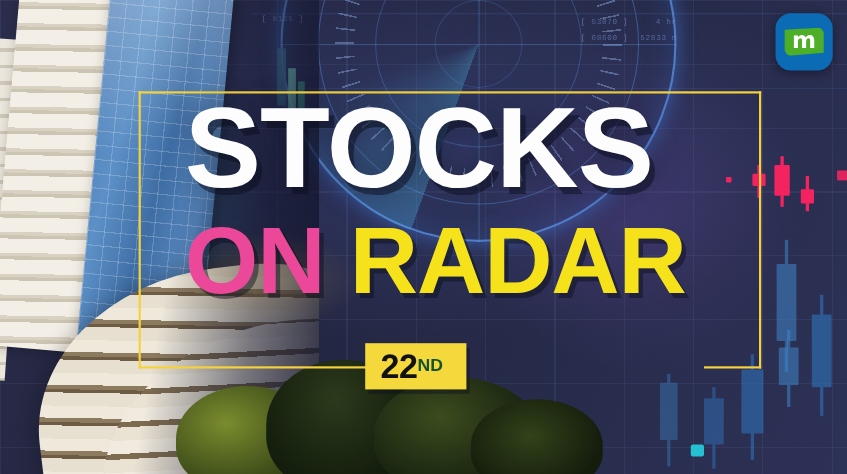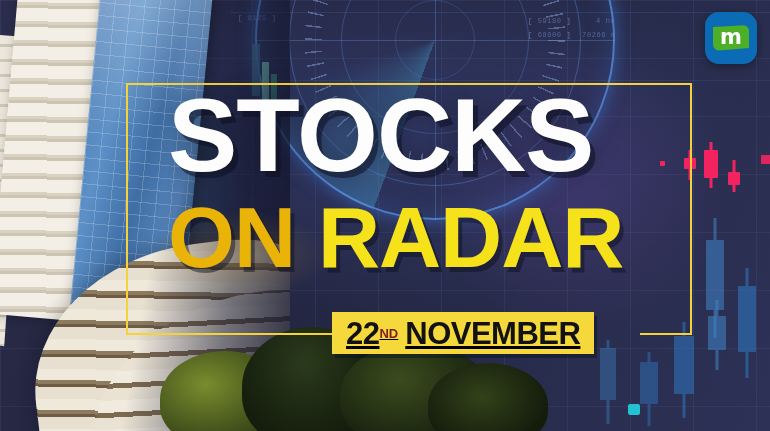--- a/index.html
+++ b/index.html
@@ -114,28 +114,28 @@
   
   .headline{position:absolute;left:0;top:0;width:770px;}
   .l-stocks{position:absolute;left:168px;top:88px;width:520px;
     font-size:104px;line-height:.92;font-weight:700;color:#fdfdfd;
     letter-spacing:-1px;
     text-shadow:5px 6px 0 rgba(12,14,30,.52), 0 0 28px rgba(0,0,0,.35);}
   .l-onradar{position:absolute;left:168px;top:198px;width:540px;
     font-size:86px;line-height:.92;font-weight:700;color:#f6e21b;
     letter-spacing:-1px;
     text-shadow:4px 5px 0 rgba(12,14,30,.48);}
-  .l-onradar .on{color:#eab308;}
+  .l-onradar .on{color:#ec4899;}
   .l-onradar .radar{color:#f6e21b;}
 
   .datebar{position:absolute;left:332px;top:312px;height:42px;
     background:#f5d93c;display:flex;align-items:center;padding:0 14px;
-    box-shadow:3px 4px 0 rgba(10,12,28,.40);text-decoration:underline;}
+    box-shadow:3px 4px 0 rgba(10,12,28,.40);}
   .datebar .d-num{font-size:31px;font-weight:700;color:#121212;letter-spacing:-.5px;line-height:1;}
-  .datebar .d-sup{font-size:13px;font-weight:700;color:#7f1d1d;vertical-align:super;line-height:1;margin-right:7px;}
+  .datebar .d-sup{font-size:16px;font-weight:700;color:#14532d;vertical-align:super;line-height:1;margin-right:7px;}
   .datebar .d-mon{font-size:31px;font-weight:700;color:#121212;letter-spacing:-.5px;line-height:1;}
 
   
   .logo{position:absolute;right:13px;top:12px;width:52px;height:52px;border-radius:14px;
     background:#0b6bb5;display:flex;align-items:center;justify-content:center;
     box-shadow:0 2px 8px rgba(0,0,0,.35);}
   .flag{position:relative;width:36px;height:26px;background:#4caf27;
     border-radius:2px 6px 3px 7px;
     display:flex;align-items:center;justify-content:center;
     clip-path:polygon(0% 8%,100% 0%,100% 88%,0% 100%);}
@@ -172,29 +172,29 @@
   <div class="glowline" style="left:230px;top:12px;width:540px;height:1px;opacity:.45;"></div>
   <div class="glowline" style="left:230px;top:80px;width:540px;height:1px;opacity:.30;"></div>
 
   <div class="hud" style="left:238px;top:14px;">
     <span class="br">[</span>
     <span>8125</span>
     <span class="br">]</span>
   </div>
   <div class="hud" style="left:528px;top:17px;">
     <span class="br">[</span>
-    <span>59180</span>
+    <span>53070</span>
     <span class="br">]</span>
     <span style="margin-left:20px">4 hr</span>
   </div>
   <div class="hud" style="left:528px;top:31px;">
     <span class="br">[</span>
     <span>68600</span>
     <span class="br">]</span>
-    <span style="margin-left:6px">70266 m</span>
+    <span style="margin-left:6px">52833 m</span>
   </div>
 
   <div class="mini-bars">
     <i style="left:0;top:44px;width:8px;height:52px;background:#3b6f8f;"></i>
     <i style="left:10px;top:62px;width:7px;height:40px;"></i>
     <i style="left:19px;top:74px;width:6px;height:30px;background:#47b39a;"></i>
   </div>
 
   <div class="candle pink" style="left:684px;top:150px;width:12px;height:30px;">
     <div class="wick" style="top:0;height:30px;"></div>
@@ -268,21 +268,20 @@
   <div class="headline">
     <div class="l-stocks">STOCKS</div>
     <div class="l-onradar">
       <span class="on">ON</span><span>&nbsp;</span><span class="radar">RADAR</span>
     </div>
   </div>
 
   <div class="datebar">
     <span class="d-num">22</span>
       <span class="d-sup">ND</span>
-      <span class="d-mon">NOVEMBER</span>
   </div>
 
   <div class="logo">
     <div class="flag">
       <span>m</span>
     </div>
   </div>
 
 </div>
 

